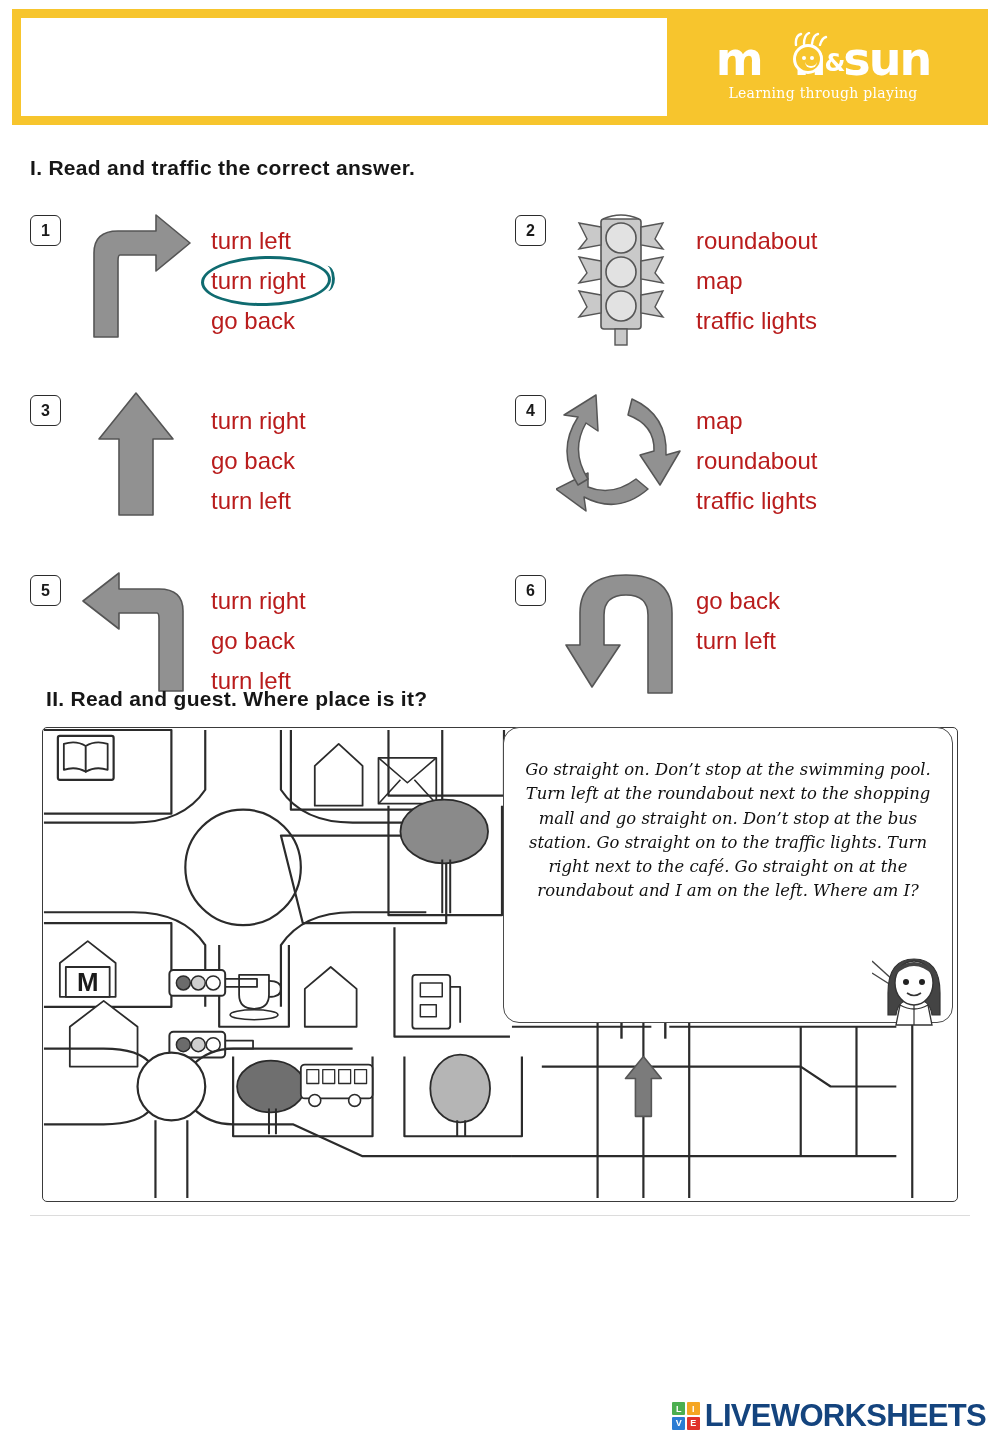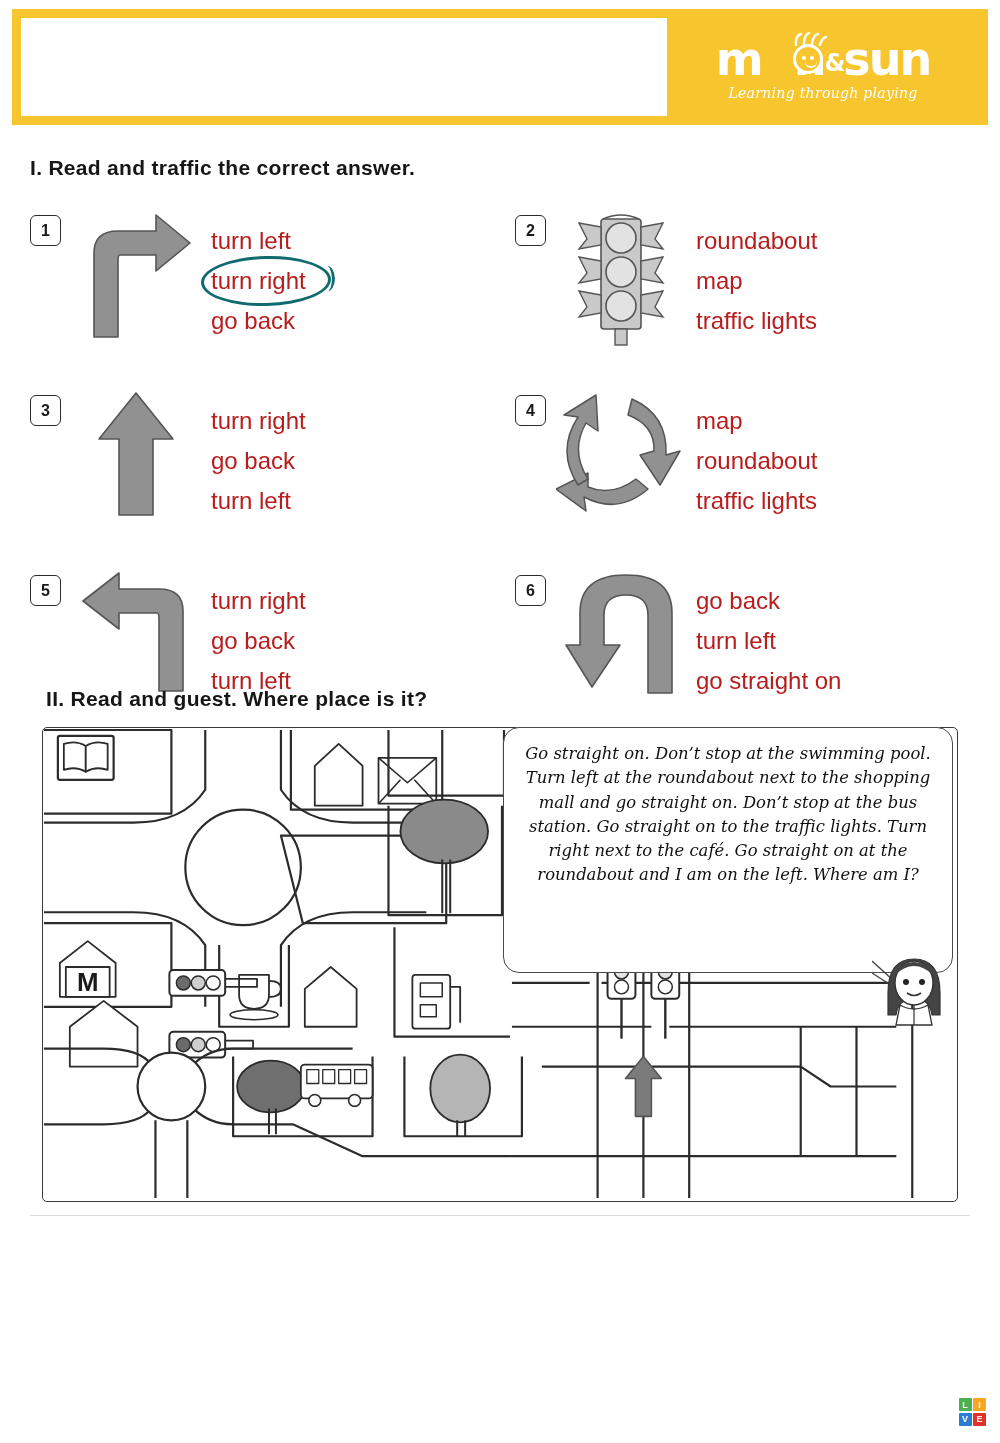--- a/index.html
+++ b/index.html
@@ -65,21 +65,20 @@
   .logo-sun-face::after  { right:6px; }
   .logo-smile {
     position:absolute; left:9px; top:15px;
     width:12px; height:6px;
     border:0 solid #fff; border-bottom:2px solid #ffffff;
     border-radius:0 0 12px 12px;
   }
   .logo-rays { position:absolute; left:74px; top:-4px; width:40px; height:14px; }
   .logo-tag {
     font-family:"DejaVu Serif", serif;
-    font-style:italic;
     font-size:14px;
     color:#ffffff;
     margin-top:3px;
     letter-spacing:.3px;
   }
 
   
   .section-heading {
     position:absolute;
     font-size:21px;
@@ -161,25 +160,25 @@
     border-radius:5px;
     background:#ffffff;
     overflow:hidden;
   }
   .map-svg { display:block; width:100%; height:100%; }
 
   
   .bubble {
     position:absolute;
     left:503px; top:727px;
-    width:450px; height:246px;
+    width:450px; height:296px;
     background:#ffffff;
     border:1.6px solid #4a4a4a;
     border-radius:16px;
-    padding:14px 16px 10px 16px;
+    padding:30px 16px 10px 16px;
     font-family:"DejaVu Serif", serif;
     font-style:italic;
     font-size:16.4px;
     line-height:1.48;
     text-align:center;
     color:#101010;
     z-index:5;
   }
 
   
@@ -336,21 +335,20 @@
     <div class="ex-num">6</div>
     <div class="ex-figure">
       <svg width="115" height="130" viewBox="0 0 115 130">
         <path d="M84 124 L84 46 Q84 26 62 26 Q40 26 40 46 L40 76 L56 76 L28 118 L2 76 L16 76 L16 44
                  Q16 6 62 6 Q108 6 108 44 L108 124 Z" fill="#919191" stroke="#555" stroke-width="1.6" stroke-linejoin="round"></path>
       </svg>
     </div>
     <div class="ex-options">
       <div class="opt-row"><span class="ex-option">go back</span></div>
       <div class="opt-row"><span class="ex-option">turn left</span></div>
-      <div class="opt-row"><span class="ex-option">go straight on</span></div>
     </div>
   </div>
 </div>
 
 <div class="section-heading" id="sec2-heading">II. Read and guest. Where place is it?</div>
 
 <div class="map-wrap">
   <svg class="map-svg" viewBox="0 0 916 475">
     <g stroke="#2b2b2b" stroke-width="2.2" fill="none" stroke-linejoin="round">
 
@@ -530,13 +528,14 @@
 
 <div class="footer-rule"></div>
 
 <div class="brand">
   <div class="brand-tiles">
     <span style="background: rgb(76, 175, 80);">L</span>
     <span style="background: rgb(245, 166, 35);">I</span>
     <span style="background: rgb(43, 124, 211);">V</span>
     <span style="background: rgb(224, 50, 43);">E</span>
   </div>
+  <div class="brand-text">LIVEWORKSHEETS</div>
 </div>
 
 </body></html>

